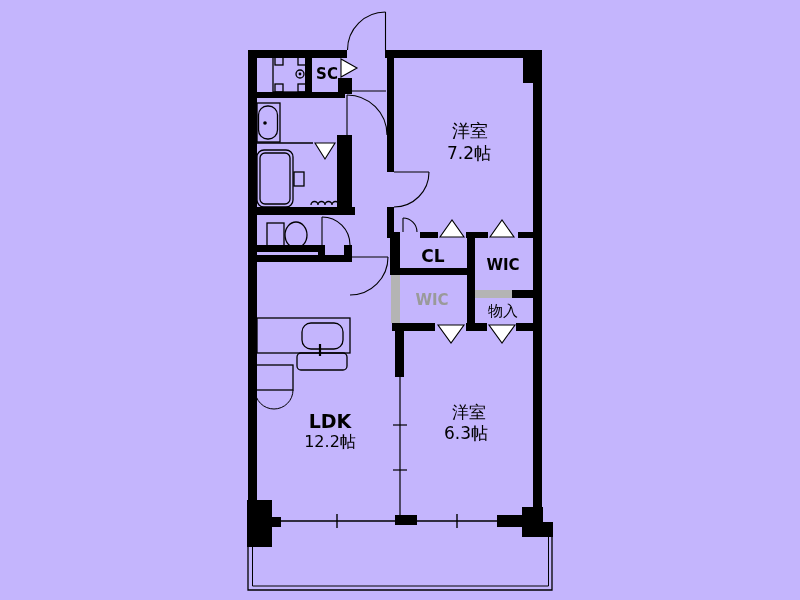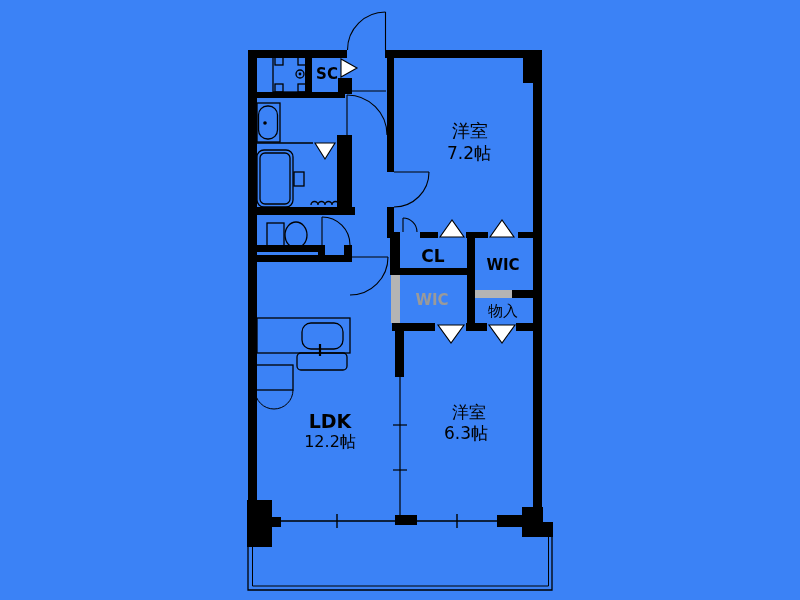--- a/index.html
+++ b/index.html
@@ -1,16 +1,16 @@
 <!DOCTYPE html>
 <html><head>
 <meta charset="utf-8">
 <style>
   html,body{margin:0;padding:0;background:#ffffff;}
-  .stage{position:relative;width:800px;height:600px;background:#3b82f6;overflow:hidden;}
+  .stage{position:relative;width:800px;height:600px;background:#c4b5fd;overflow:hidden;}
   svg{display:block;}
   text{font-family:"DejaVu Sans","Liberation Sans",sans-serif;fill:#000;}
   .lbl-bold{font-weight:bold;}
   .lbl-grey{fill:#9a9a9a;}
 </style>
 </head>
 <body>
 
 <div class="stage">
 <svg width="800" height="600" viewBox="0 0 800 600">

